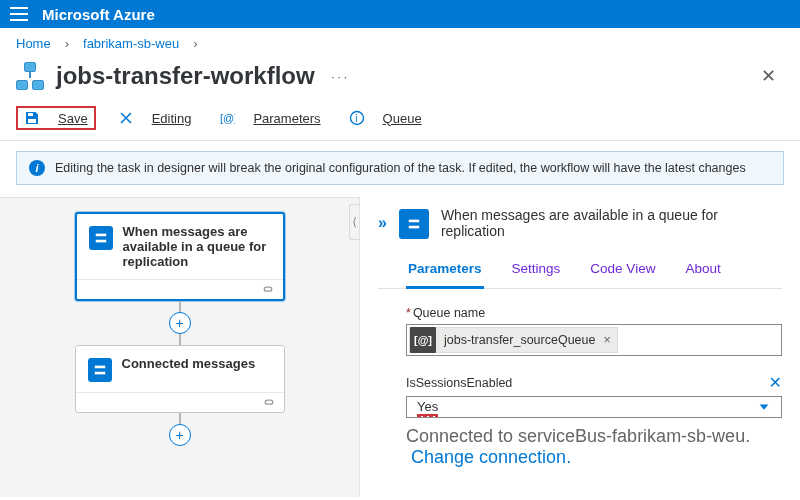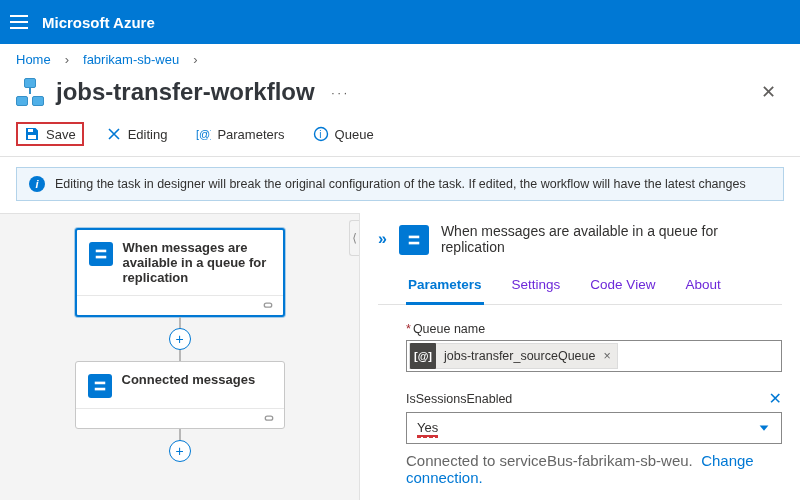--- a/index.html
+++ b/index.html
@@ -1,18 +1,18 @@
 <!DOCTYPE html>
 <html><head>
 <meta charset="utf-8">
 <style>
   * { box-sizing: border-box; margin: 0; padding: 0; font-family: "Segoe UI", Arial, sans-serif; }
   body { width: 800px; height: 500px; overflow: hidden; background: #fff; font-size: 13px; color: #323130; }
   
-  .topbar { height: 44px; background: #0078d4; display: flex; align-items: center; gap: 14px; padding: 0 10px; }
+  .topbar { height: 28px; background: #0078d4; display: flex; align-items: center; gap: 14px; padding: 0 10px; }
   .hamburger { width: 18px; height: 14px; display: flex; flex-direction: column; justify-content: space-between; cursor: pointer; }
   .hamburger span { height: 2px; background: #fff; }
   .brand { color: #fff; font-weight: 600; font-size: 15px; }
   .searchbox { flex: 0 0 380px; height: 28px; background: #49a3e1; border-radius: 2px; display: flex; align-items: center; padding: 0 8px; }
   .searchbox svg { fill: #fff; width: 14px; height: 14px; margin-right: 8px; }
   .searchbox input { flex: 1; background: transparent; border: none; outline: none; color: #fff; font-size: 13px; }
   .searchbox input::placeholder { color: #dce9f5; }
   
   .breadcrumb { height: 30px; display: flex; align-items: center; gap: 14px; padding: 0 16px; font-size: 13px; }
   .breadcrumb a { color: #0078d4; text-decoration: none; }
@@ -23,21 +23,21 @@
   .wf-icon .box { position: absolute; width: 12px; height: 10px; background: #50b0e8; border: 1px solid #3690c8; border-radius: 2px; }
   .wf-icon .b1 { top: 0; left: 8px; }
   .wf-icon .b2 { bottom: 0; left: 0; }
   .wf-icon .b3 { bottom: 0; right: 0; }
   .wf-icon::after { content:""; position:absolute; top:10px; left:13px; width:2px; height:6px; background:#3690c8; }
   .page-title { font-size: 24px; font-weight: 600; color: #32363b; }
   .more { color: #605e5c; letter-spacing: 2px; padding-left: 4px; }
   .close-x { margin-left: auto; font-size: 18px; color: #605e5c; cursor: pointer; padding-right: 8px;}
   
   .toolbar { display: flex; align-items: center; gap: 16px; padding: 6px 16px 10px; border-bottom: 1px solid #e1e1e1; }
-  .tool-btn { display: flex; align-items: center; gap: 6px; font-size: 13px; color: #323130; cursor: pointer; padding: 4px 6px; }
+  .tool-btn { display: flex; align-items: center; gap: 18px; font-size: 13px; color: #323130; cursor: pointer; padding: 4px 6px; text-decoration: underline; }
   .tool-btn.save { border: 2px solid #d13438; padding: 2px 6px; }
   .tool-btn svg { width: 16px; height: 16px; fill: #0078d4; }
   .tool-btn.discard svg { stroke:#0078d4; fill:none; stroke-width:1.6; }
   
   .info-banner { margin: 10px 16px 12px; border: 1px solid #b3d3ea; background: #eff6fc; padding: 8px 12px; display: flex; align-items: center; gap: 10px; font-size: 12.5px; color: #323130; }
   .info-banner .icircle { width: 16px; height: 16px; border-radius: 50%; background: #0078d4; color: #fff; font-size: 11px; font-weight: 700; display:flex; align-items:center; justify-content:center; font-style: italic; }
   
   .main { display: flex; height: calc(500px - 40px - 30px - 46px - 38px - 46px); }
   .canvas { flex: 0 0 360px; background: #f4f4f4; border-top: 1px solid #e1e1e1; border-right: 1px solid #e1e1e1; padding: 14px 36px 0; position: relative; overflow: hidden;}
   .card { background: #fff; border: 1px solid #c7c7c7; border-radius: 3px; width: 210px; margin: 0 auto; }
@@ -62,26 +62,26 @@
   .tab.active { color:#0078d4; border-bottom:3px solid #0078d4; margin-bottom:-1px; font-weight:600; }
   .field { margin: 17px 0 16px; padding-left:28px; }
   .field-label { font-size:12.5px; color:#323130; margin-bottom:4px; display:block;}
   .field-label .req { color:#a4262c; margin-right:2px;}
   .token-input { border:1px solid #888; height:32px; display:flex; align-items:center; padding:2px; gap:2px; }
   .token { background:#ecebe9; border:1px solid #dcdcdc; height:26px; display:flex; align-items:center; font-size:12.5px; padding-right:6px; }
   .token .tk-icon { width:26px; height:26px; background:#474644; margin-right:8px; display:flex; align-items:center; justify-content:center; color:#fff; font-size:11px; font-weight:700; border-radius:1px;}
   .token .tk-x { margin-left:8px; color:#666; cursor:pointer; }
   .field-row { display:flex; align-items:center; gap:8px; }
   .field-row .remove-x { color:#0078d4; font-size:16px; cursor:pointer; margin-bottom:4px; }
-  .select-box { border:1px solid #888; height:32px; display:flex; align-items:center; justify-content:space-between; padding:0 10px; font-size:13px; cursor:pointer; flex:1; }
+  .select-box { border:1px solid #888; height:22px; display:flex; align-items:center; justify-content:space-between; padding:0 10px; font-size:13px; cursor:pointer; flex:1; }
   .select-box .val { border-bottom: 2px solid #d13438; border-bottom-style: solid; text-decoration: underline wavy #d13438; text-decoration-skip-ink: none; }
   .select-box .val { text-decoration: none; position:relative; }
   .select-box .val::after { content:""; position:absolute; left:0; right:0; bottom:-3px; height:2px; background: repeating-linear-gradient(90deg,#d13438 0 4px, transparent 4px 6px); }
   .select-box svg { width:14px; height:14px; fill:#0078d4; }
-  .conn-note { font-size:15px; color:#666; padding-left:28px; margin-top:6px; }
+  .conn-note { font-size:18px; color:#666; padding-left:28px; margin-top:6px; }
   .conn-note a { color:#0078d4; text-decoration:none; }
 </style>
 </head>
 <body>
 
 <div class="topbar">
   <div class="hamburger">
       <span></span>
       <span></span>
       <span></span>

